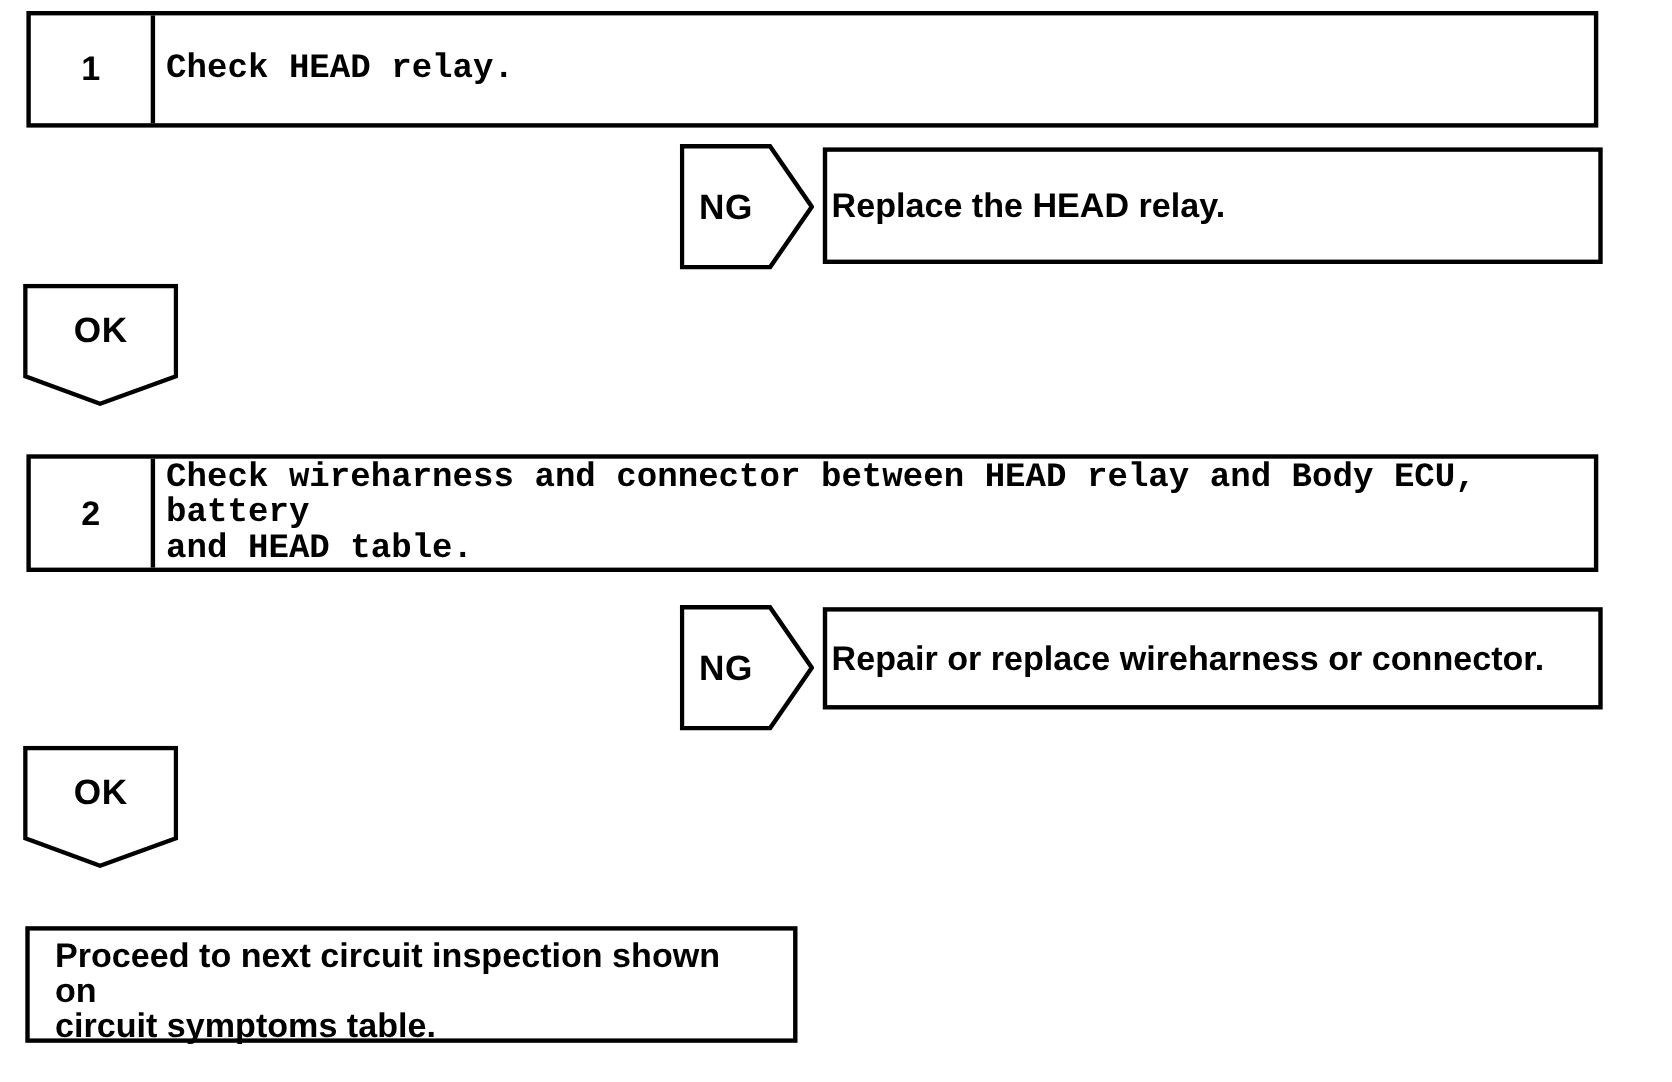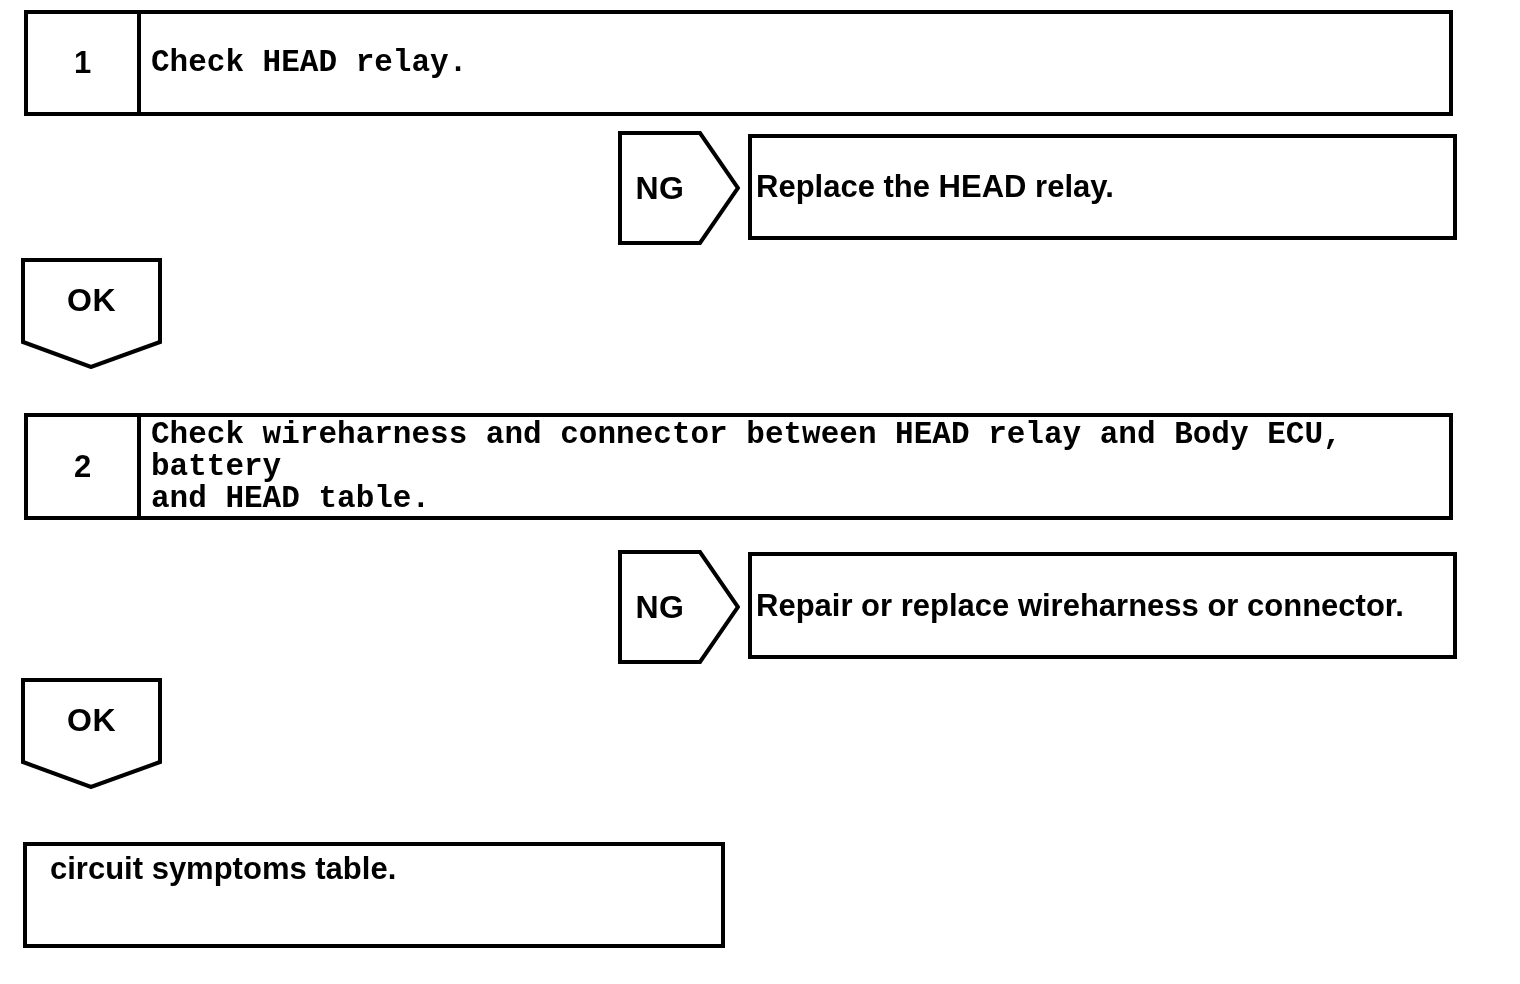--- a/index.html
+++ b/index.html
@@ -100,28 +100,29 @@
     </div>
   </div>
 
   <div class="pentagon" style="left:618px; top:550px; width:122px; height:114px;">
     <svg width="122" height="114" viewBox="0 0 122 114">
       <polygon points="2,2 82,2 120,57 82,112 2,112" fill="#ffffff" stroke="#000000" stroke-width="4"></polygon>
     </svg>
     <span class="label" style="left:0; top:0; width:84px; height:114px;">NG</span>
   </div>
 
-  <div class="box result-box" style="left:748px; top:552px; width:709px; height:107px;">
+  <div class="box result-box" style="left:748px; top:552px; width:709px; height:93px;">
     <div>Repair or replace wireharness or connector.</div>
   </div>
 
   <div class="pentagon" style="left:21px; top:678px; width:141px; height:111px;">
     <svg width="141" height="111" viewBox="0 0 141 111">
       <polygon points="2,2 139,2 139,84 70,109 2,84" fill="#ffffff" stroke="#000000" stroke-width="4"></polygon>
     </svg>
     <span class="label" style="left:0; top:0; width:141px; height:84px;">OK</span>
   </div>
 
   <div class="box final-box" style="left:23px; top:842px; width:702px; height:106px;">
+    <div>Proceed to next circuit inspection shown on</div>
     <div>circuit symptoms table.</div>
   </div>
 
 </div>
 
 </body></html>

